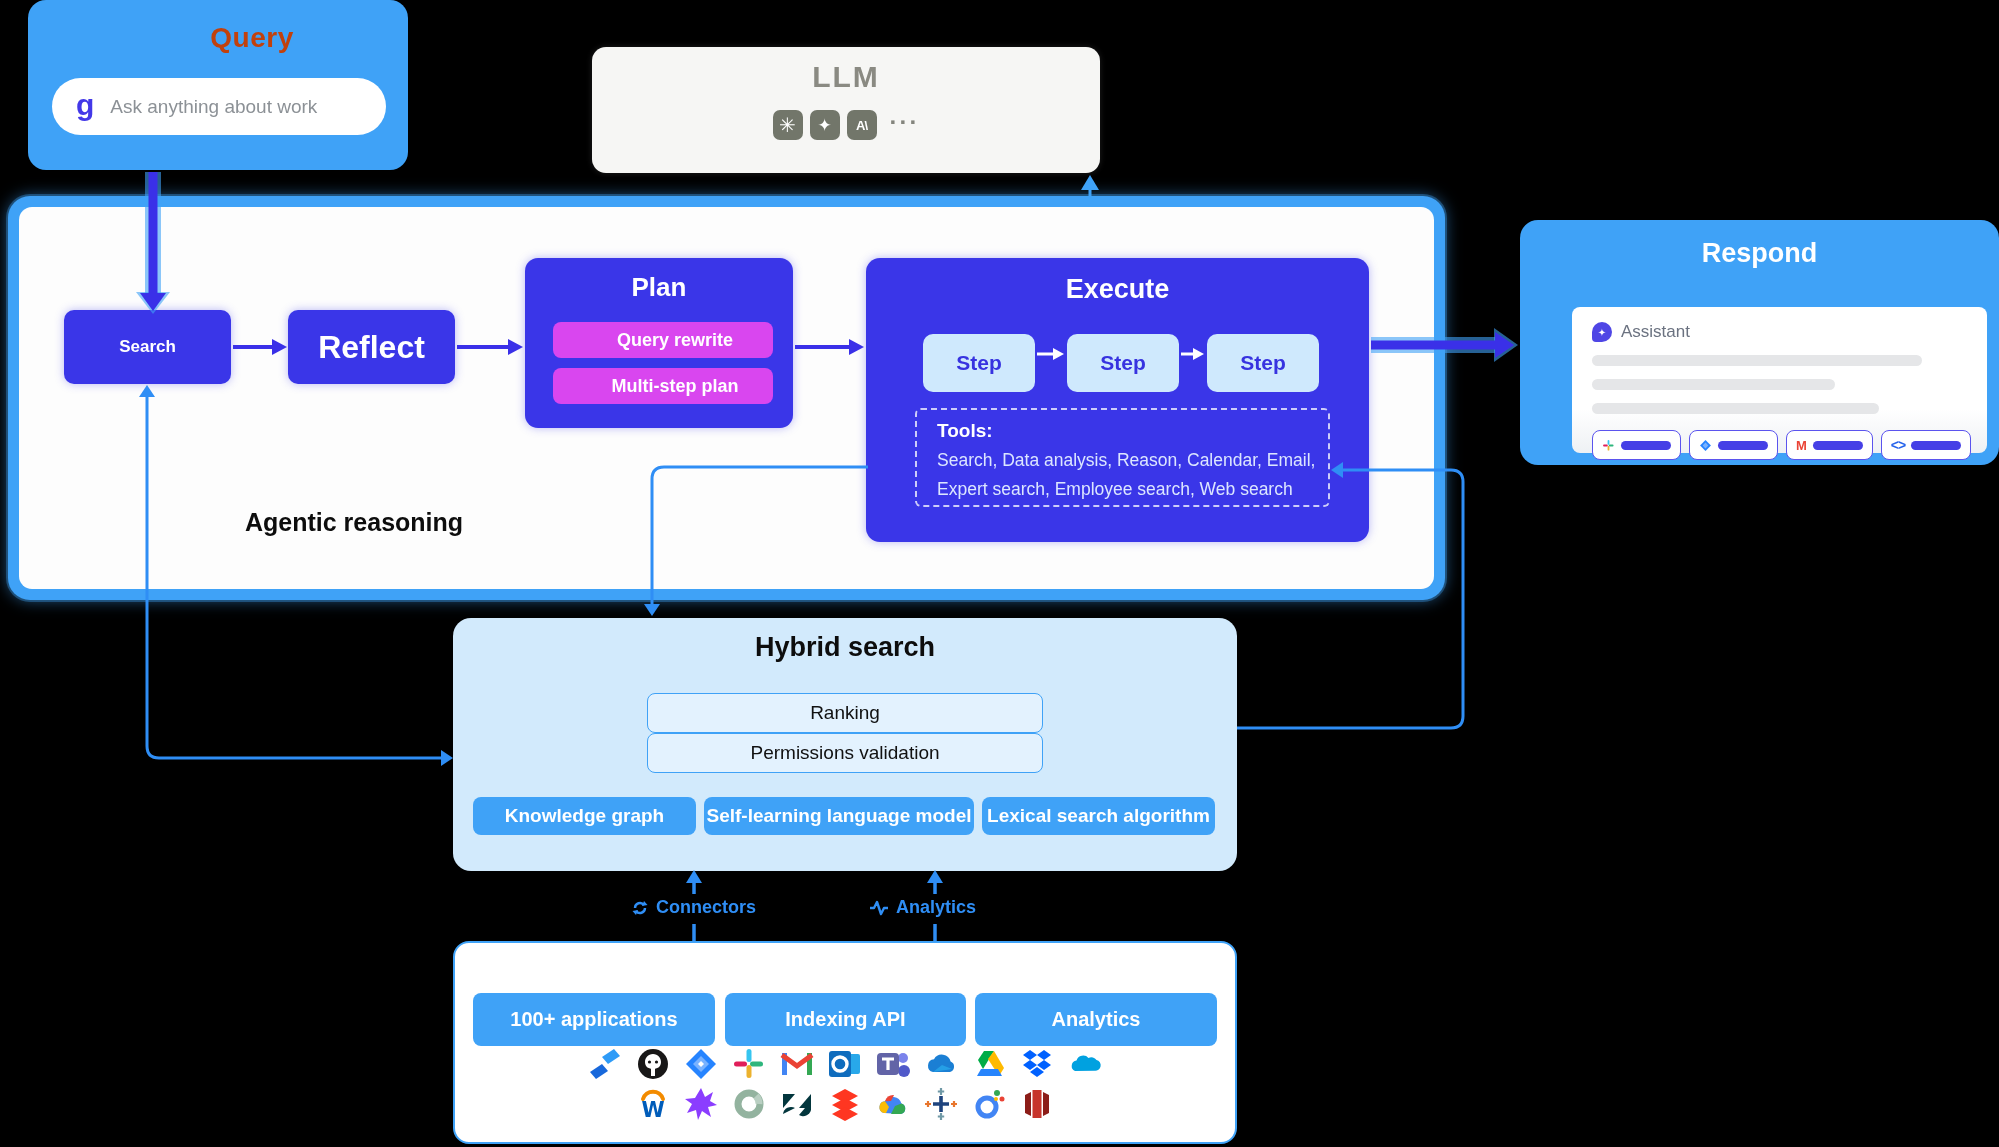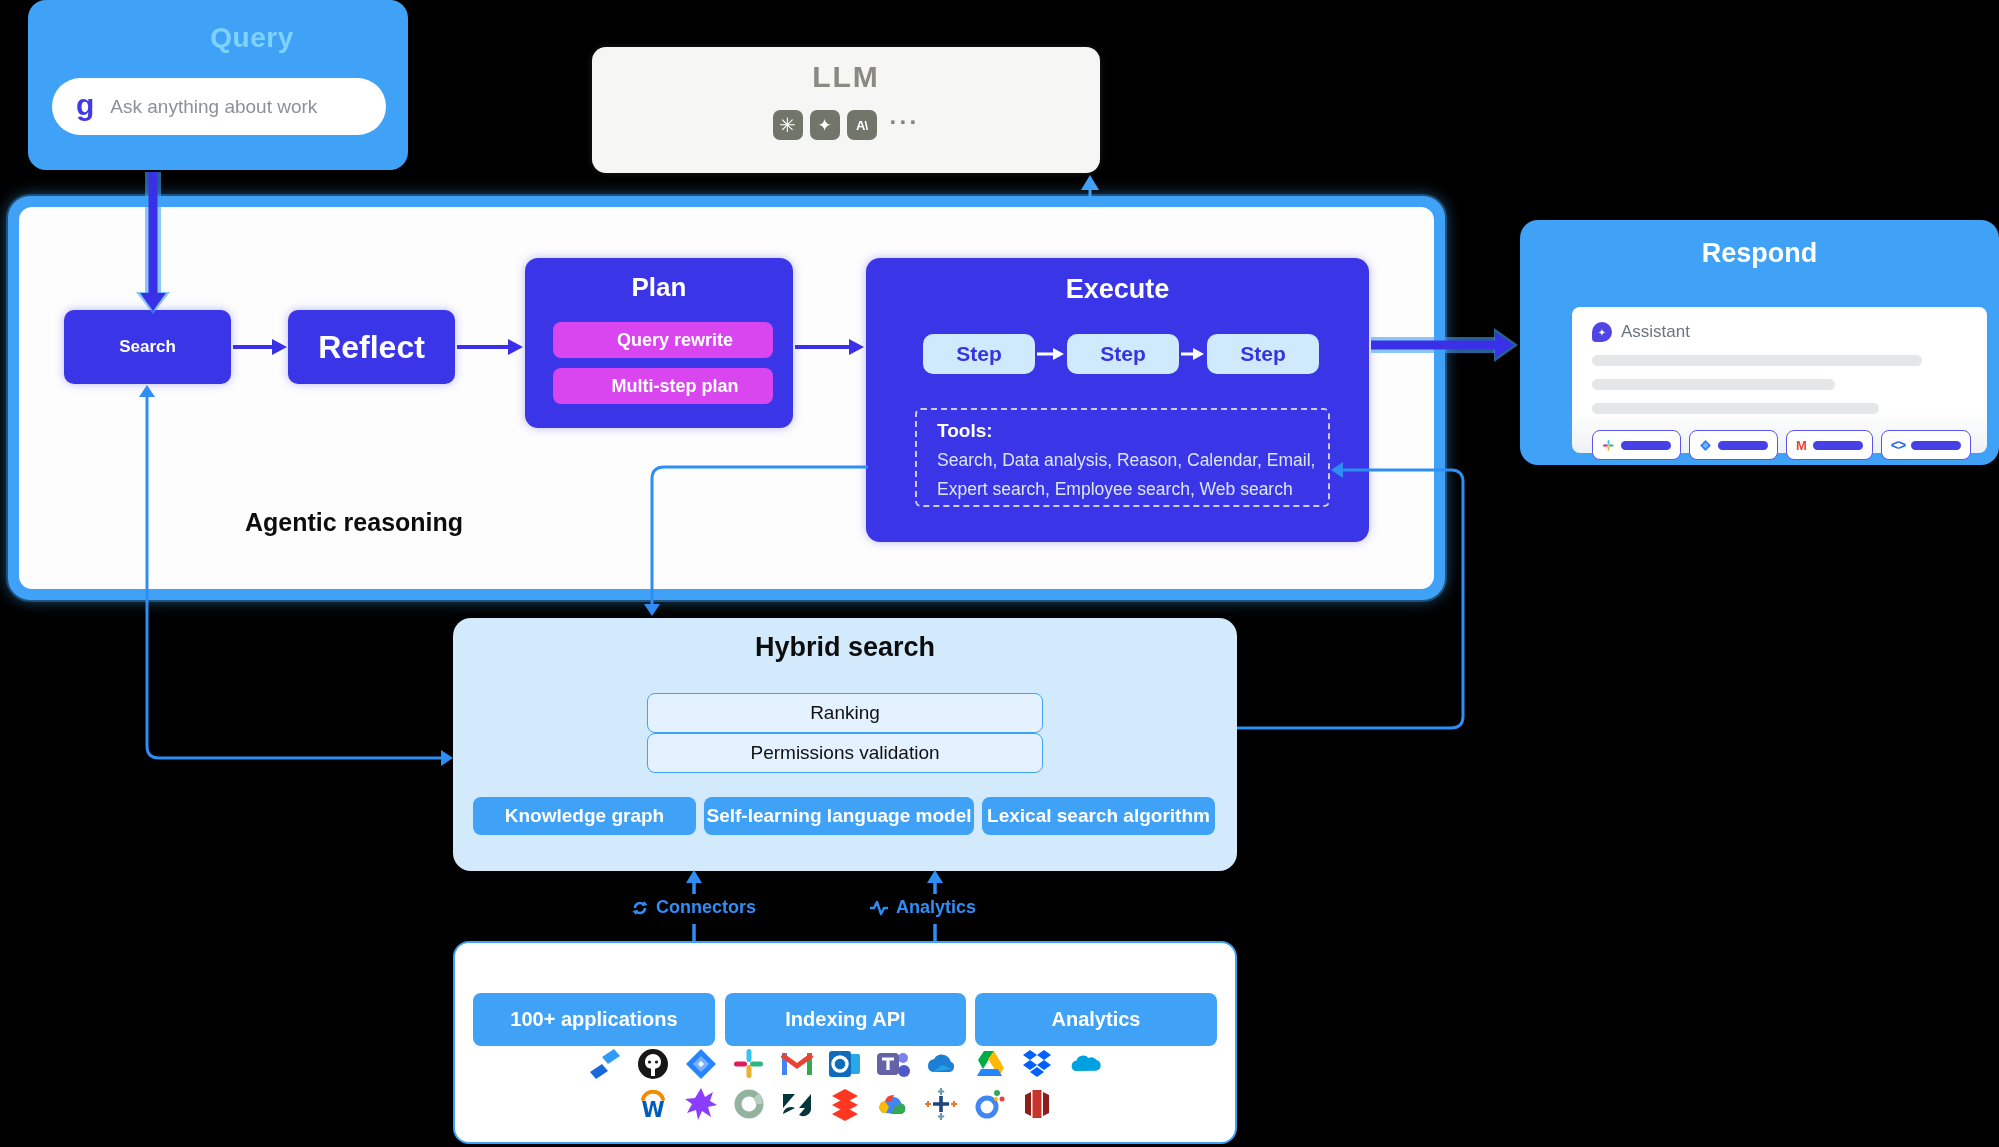--- a/index.html
+++ b/index.html
@@ -2,21 +2,21 @@
 <html><head>
 <meta charset="utf-8">
 <style>
   html,body{margin:0;padding:0;background:#000;}
   #canvas{position:relative;width:1999px;height:1147px;background:#000;overflow:hidden;
           font-family:"Liberation Sans","DejaVu Sans",sans-serif;}
   .abs{position:absolute;}
   .ctr{display:flex;align-items:center;justify-content:center;}
   
   .query-box{left:28px;top:0;width:380px;height:170px;background:#3FA2F7;border-radius:18px;}
-  .query-title{left:28px;top:22px;width:448px;text-align:center;color:#7dd3fc;font-size:28px;font-weight:700;letter-spacing:.5px;}
+  .query-title{left:28px;top:22px;width:448px;text-align:center;color:#c2410c;font-size:28px;font-weight:700;letter-spacing:.5px;}
   .query-pill{left:52px;top:78px;width:334px;height:57px;background:#fff;border-radius:29px;display:flex;align-items:center;padding:0 0 0 24px;box-sizing:border-box;}
   .glean-g{color:#4338E8;font-size:30px;font-weight:800;line-height:1;margin-right:14px;margin-top:-4px;}
   .query-input{border:none;outline:none;font-size:19px;color:#4b5563;width:250px;font-family:inherit;background:transparent;}
   .query-input::placeholder{color:#8C9196;}
   
   .llm-box{left:592px;top:47px;width:508px;height:126px;background:#F6F6F4;border-radius:14px;box-shadow:0 0 6px rgba(255,255,255,.12);}
   .llm-title{left:592px;top:60px;width:508px;text-align:center;color:#8A8A82;font-size:30px;font-weight:700;letter-spacing:2px;}
   .llm-icons{left:592px;top:110px;width:508px;display:flex;justify-content:center;align-items:center;gap:7px;}
   .llm-chip{width:30px;height:30px;border-radius:7px;background:#72766A;color:#fff;display:flex;align-items:center;justify-content:center;font-weight:700;}
   .llm-chip.g1{font-size:20px;} .llm-chip.g2{font-size:17px;} .llm-chip.g3{font-size:13px;letter-spacing:-1px;}
@@ -29,21 +29,21 @@
   .node{background:#3A36E8;border-radius:10px;color:#fff;font-weight:700;box-shadow:0 0 10px rgba(58,54,232,.35);}
   .search-node{left:64px;top:310px;width:167px;height:74px;font-size:17px;}
   .reflect-node{left:288px;top:310px;width:167px;height:74px;font-size:32px;}
   
   .plan-node{left:525px;top:258px;width:268px;height:170px;border-radius:13px;}
   .plan-title{left:525px;top:272px;width:268px;text-align:center;color:#fff;font-size:26px;font-weight:700;}
   .plan-btn{left:553px;width:196px;height:36px;background:#d946ef;border-radius:8px;color:#fff;font-size:18px;font-weight:700;padding-left:24px;}
   
   .exec-node{left:866px;top:258px;width:503px;height:284px;border-radius:14px;}
   .exec-title{left:866px;top:274px;width:503px;text-align:center;color:#fff;font-size:27px;font-weight:700;}
-  .step-btn{top:334px;width:112px;height:40px;background:#CFE9FD;border-radius:10px;color:#3733E0;font-size:21px;font-weight:700;}
+  .step-btn{top:334px;width:112px;height:58px;background:#CFE9FD;border-radius:10px;color:#3733E0;font-size:21px;font-weight:700;}
   .tools-box{left:915px;top:408px;width:415px;height:99px;border:2px dashed rgba(255,255,255,.75);border-radius:6px;box-sizing:border-box;padding:10px 0 0 20px;}
   .tools-label{color:#fff;font-size:19px;font-weight:700;margin-bottom:4px;}
   .tools-line{color:#DCE6FF;font-size:17.5px;line-height:29px;}
   
   .respond-box{left:1520px;top:220px;width:479px;height:245px;background:#3FA2F7;border-radius:18px;}
   .respond-title{left:1520px;top:238px;width:479px;text-align:center;color:#fff;font-size:27px;font-weight:700;}
   .respond-card{left:1572px;top:307px;width:415px;height:146px;background:linear-gradient(#ffffff 70%,#eef1f4);border-radius:8px;padding:15px 20px;box-sizing:border-box;}
   .assist-row{display:flex;align-items:center;gap:9px;}
   .assist-icon{width:20px;height:20px;border-radius:50% 50% 50% 20%;background:#4F46E5;color:#fff;font-size:10px;display:flex;align-items:center;justify-content:center;}
   .assist-label{color:#6b7280;font-size:17px;}

